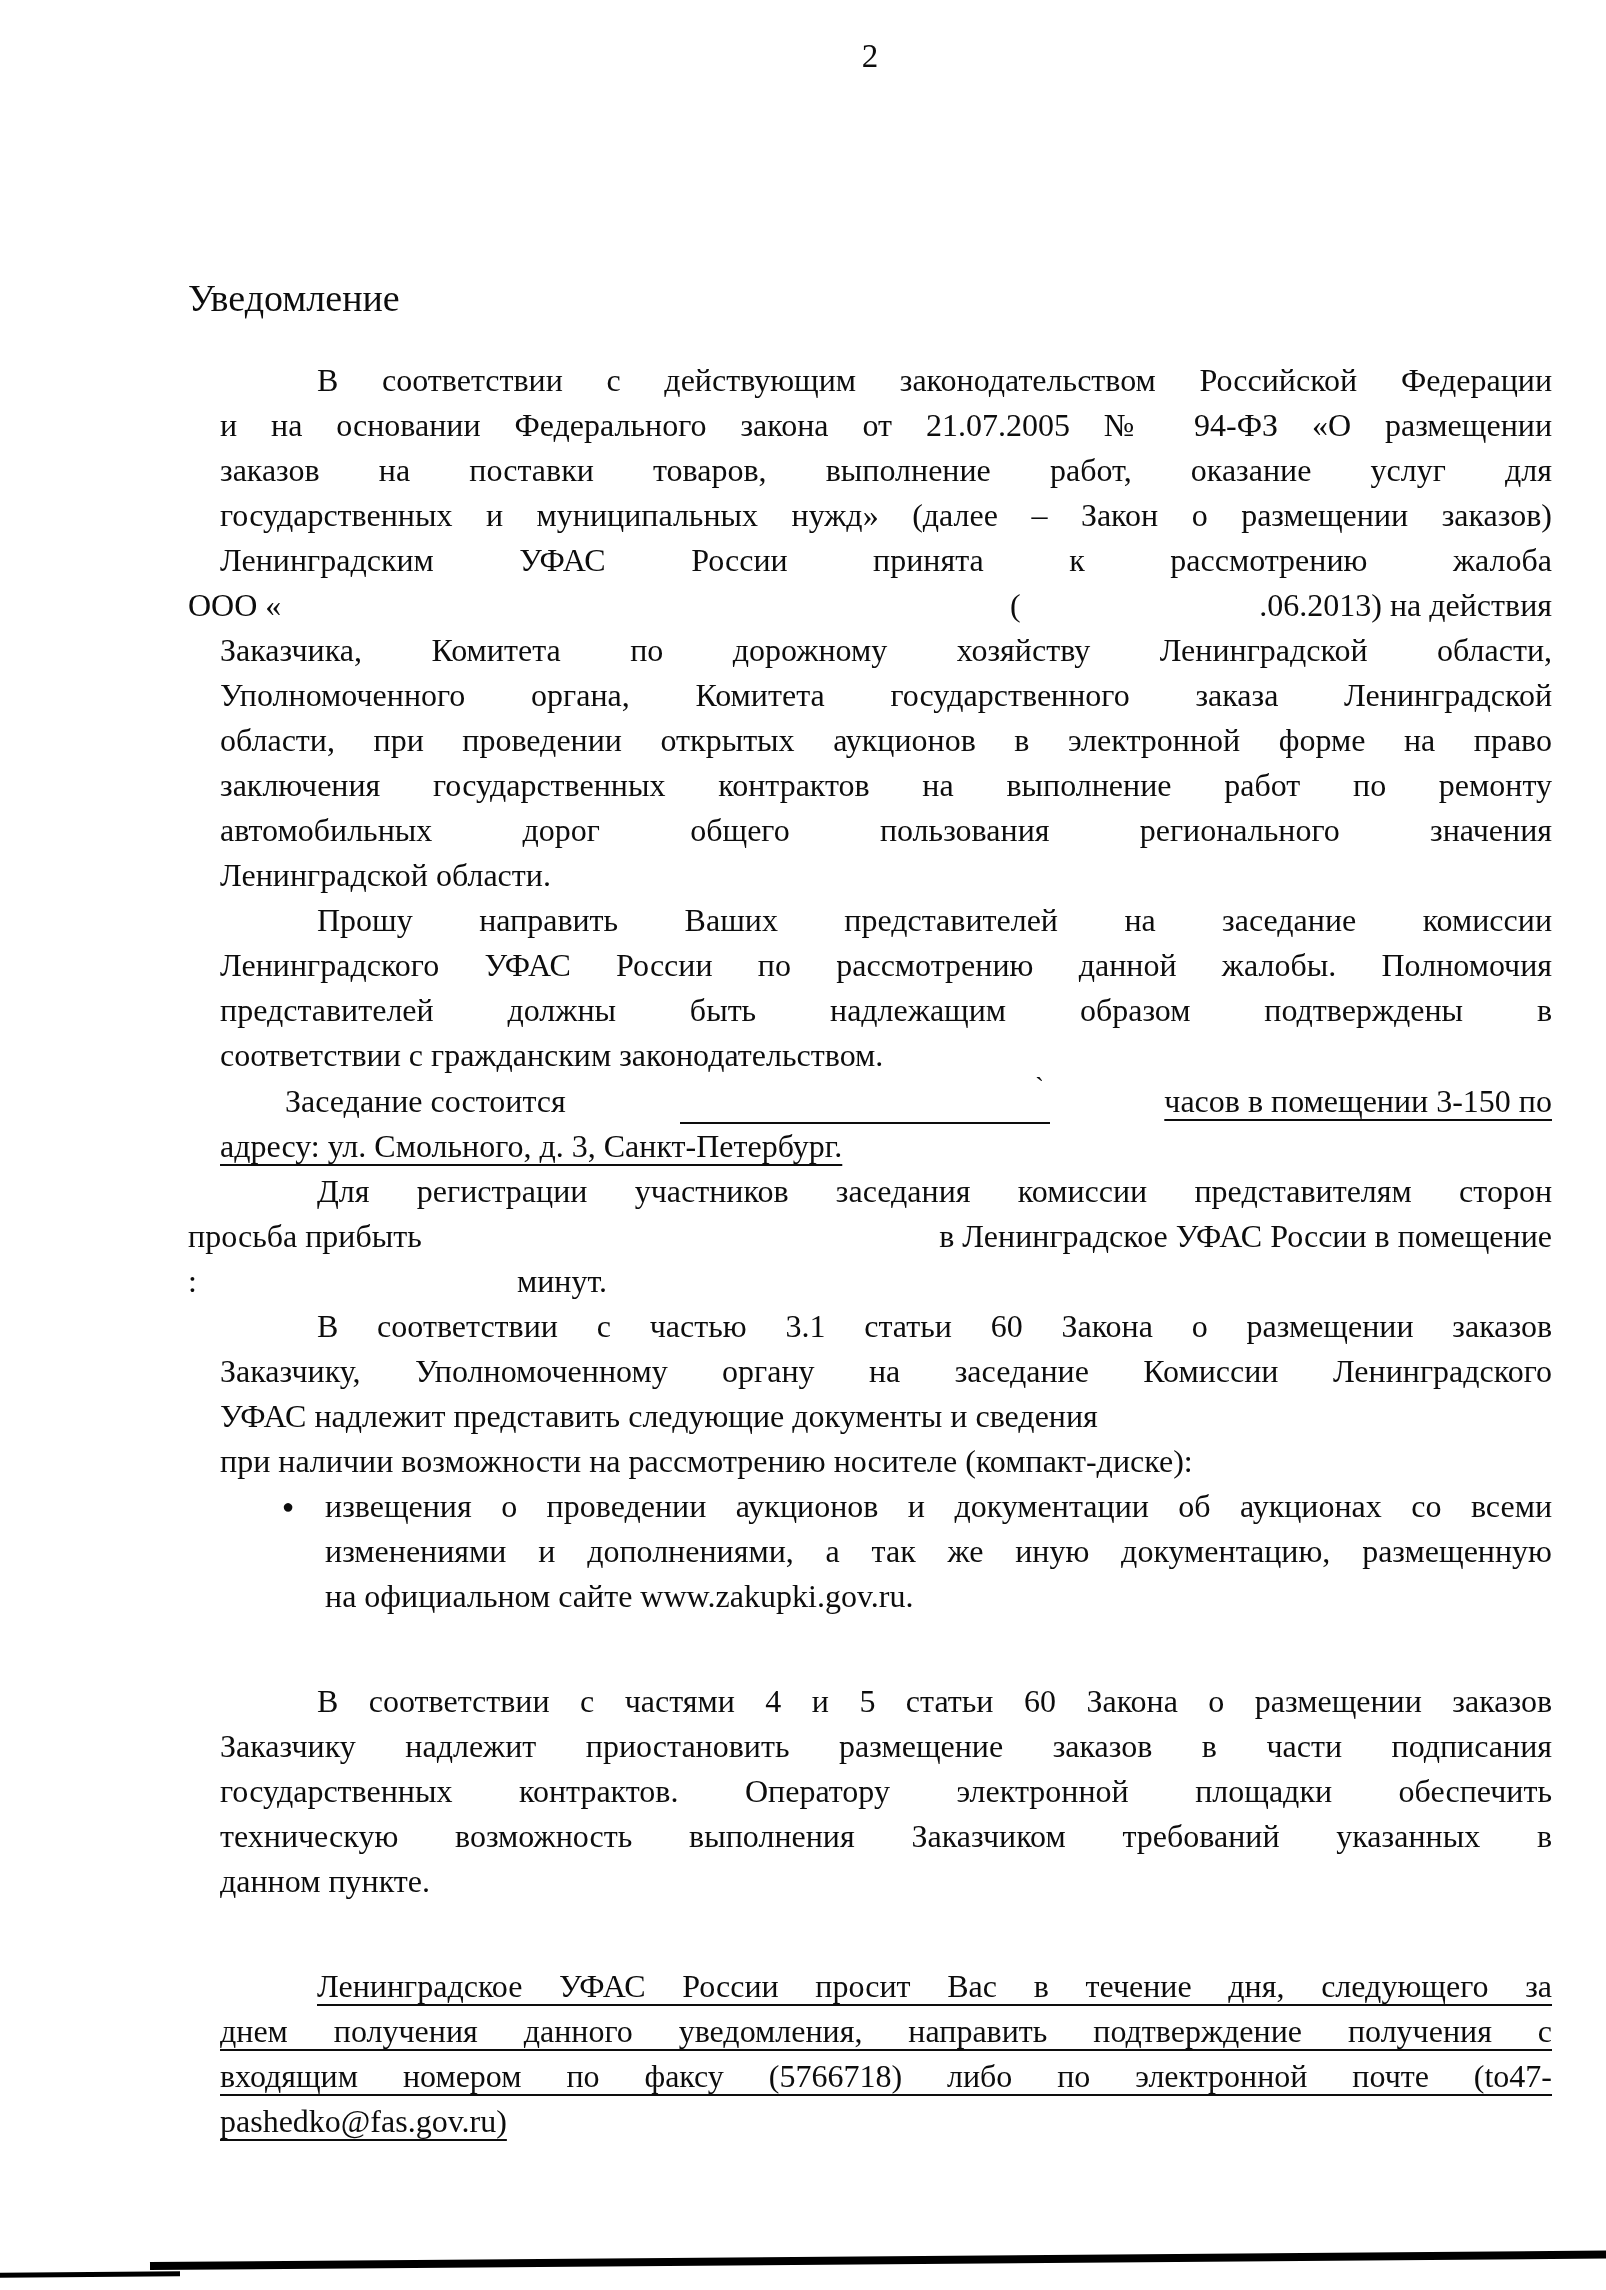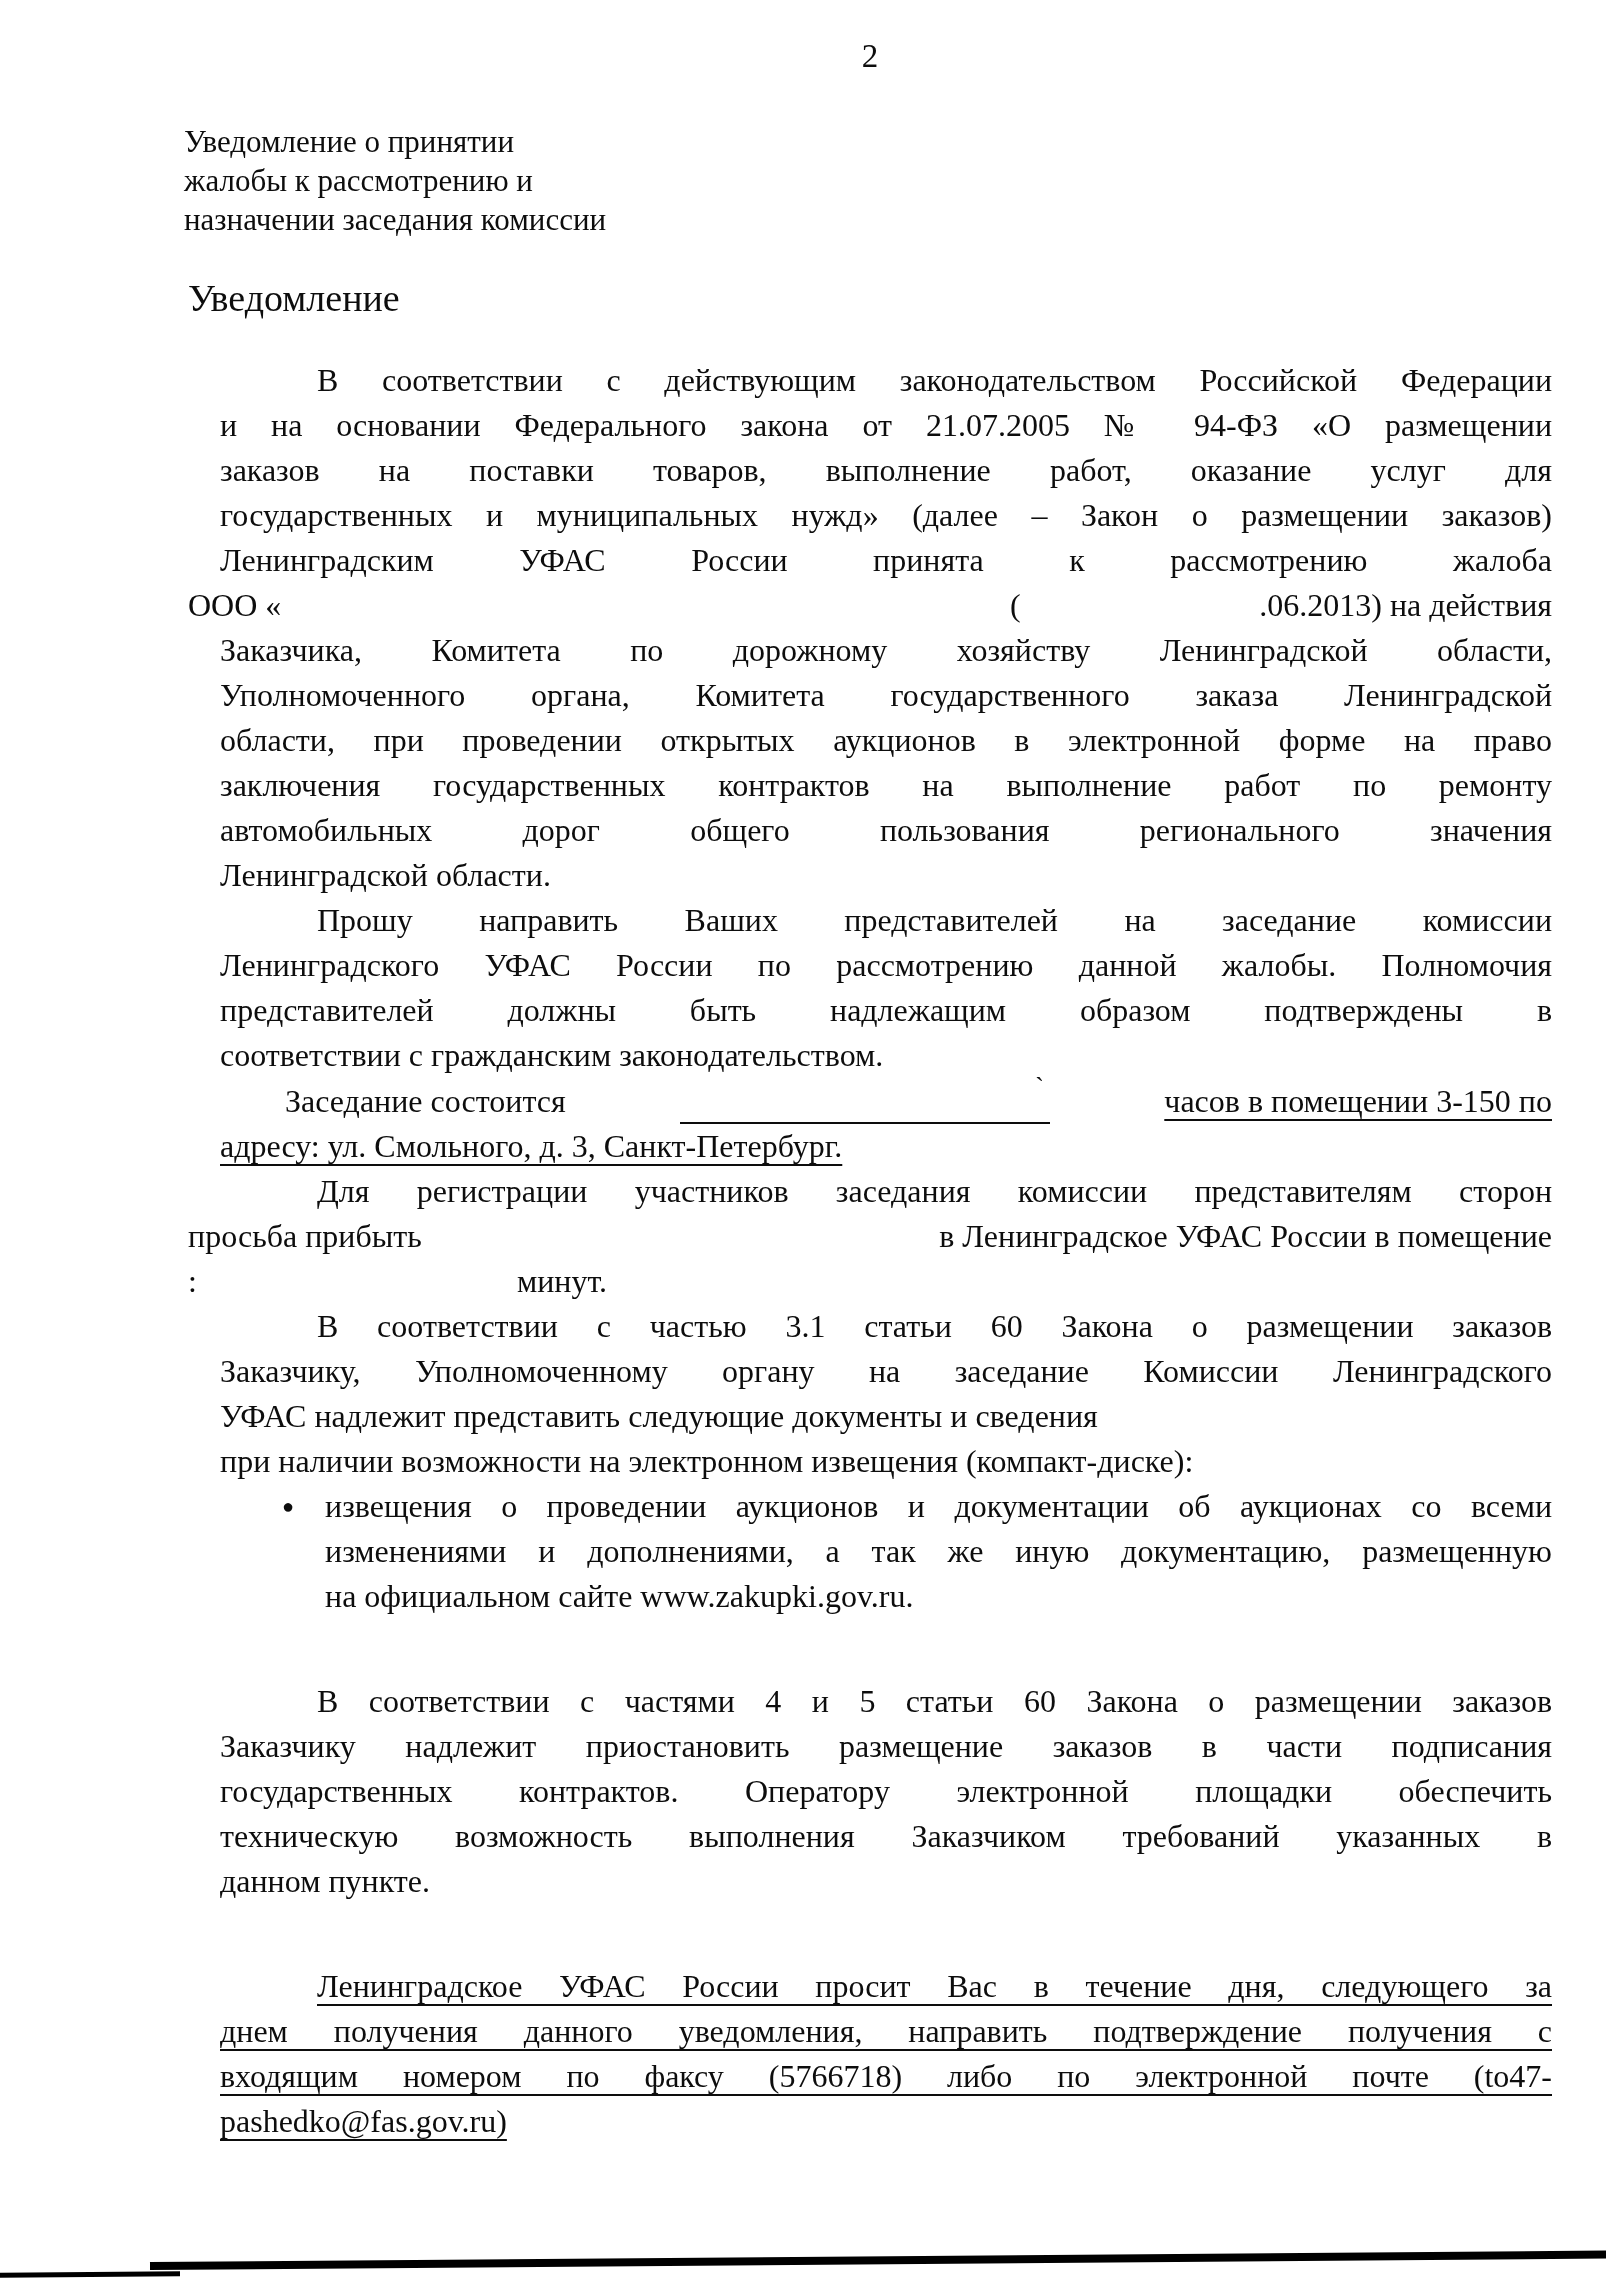--- a/index.html
+++ b/index.html
@@ -68,25 +68,20 @@
     background:#000;transform:rotate(-0.4deg);
   }
 </style>
 </head>
 <body>
 
 <div id="page">
 
   <div id="pagenum">2</div>
 
-  <div id="refheader">
-    <div class="refline">Уведомление о принятии</div>
-    <div class="refline">жалобы к рассмотрению и</div>
-    <div class="refline">назначении заседания комиссии</div>
-  </div>
 
   <div id="doctitle">Уведомление</div>
 
   <div id="docbody">
       <div class="line j i wrapok">В соответствии с действующим законодательством Российской Федерации</div>
       <div class="line j wrapok">и на основании Федерального закона от 21.07.2005 № 94-ФЗ «О размещении</div>
       <div class="line j wrapok">заказов на поставки товаров, выполнение работ, оказание услуг для</div>
       <div class="line j wrapok">государственных и муниципальных нужд» (далее – Закон о размещении заказов)</div>
       <div class="line j wrapok">Ленинградским УФАС России принята к рассмотрению жалоба</div>
       <div class="line segline">
@@ -121,21 +116,21 @@
         <span class="seg">в Ленинградское УФАС России в помещение</span>
       </div>
       <div class="line segline left">
         <span class="seg">:</span>
         <span class="gap" style="width: 320px;"></span>
         <span class="seg">минут.</span>
       </div>
       <div class="line j i wrapok">В соответствии с частью 3.1 статьи 60 Закона о размещении заказов</div>
       <div class="line j wrapok">Заказчику, Уполномоченному органу на заседание Комиссии Ленинградского</div>
       <div class="line wrapok">УФАС надлежит представить следующие документы и сведения</div>
-      <div class="line wrapok">при наличии возможности на электронном извещения (компакт-диске):</div>
+      <div class="line wrapok">при наличии возможности на рассмотрению носителе (компакт-диске):</div>
       <div class="line j hang wrapok"><span class="bullet-dot">●</span>извещения о проведении аукционов и документации об аукционах со всеми</div>
       <div class="line j hang wrapok">изменениями и дополнениями, а так же иную документацию, размещенную</div>
       <div class="line hang wrapok">на официальном сайте www.zakupki.gov.ru.</div>
       <div class="spacer" style="height: 60px;"></div>
       <div class="line j i wrapok">В соответствии с частями 4 и 5 статьи 60 Закона о размещении заказов</div>
       <div class="line j wrapok">Заказчику надлежит приостановить размещение заказов в части подписания</div>
       <div class="line j wrapok">государственных контрактов. Оператору электронной площадки обеспечить</div>
       <div class="line j wrapok">техническую возможность выполнения Заказчиком требований указанных в</div>
       <div class="line wrapok">данном пункте.</div>
       <div class="spacer" style="height: 60px;"></div>

